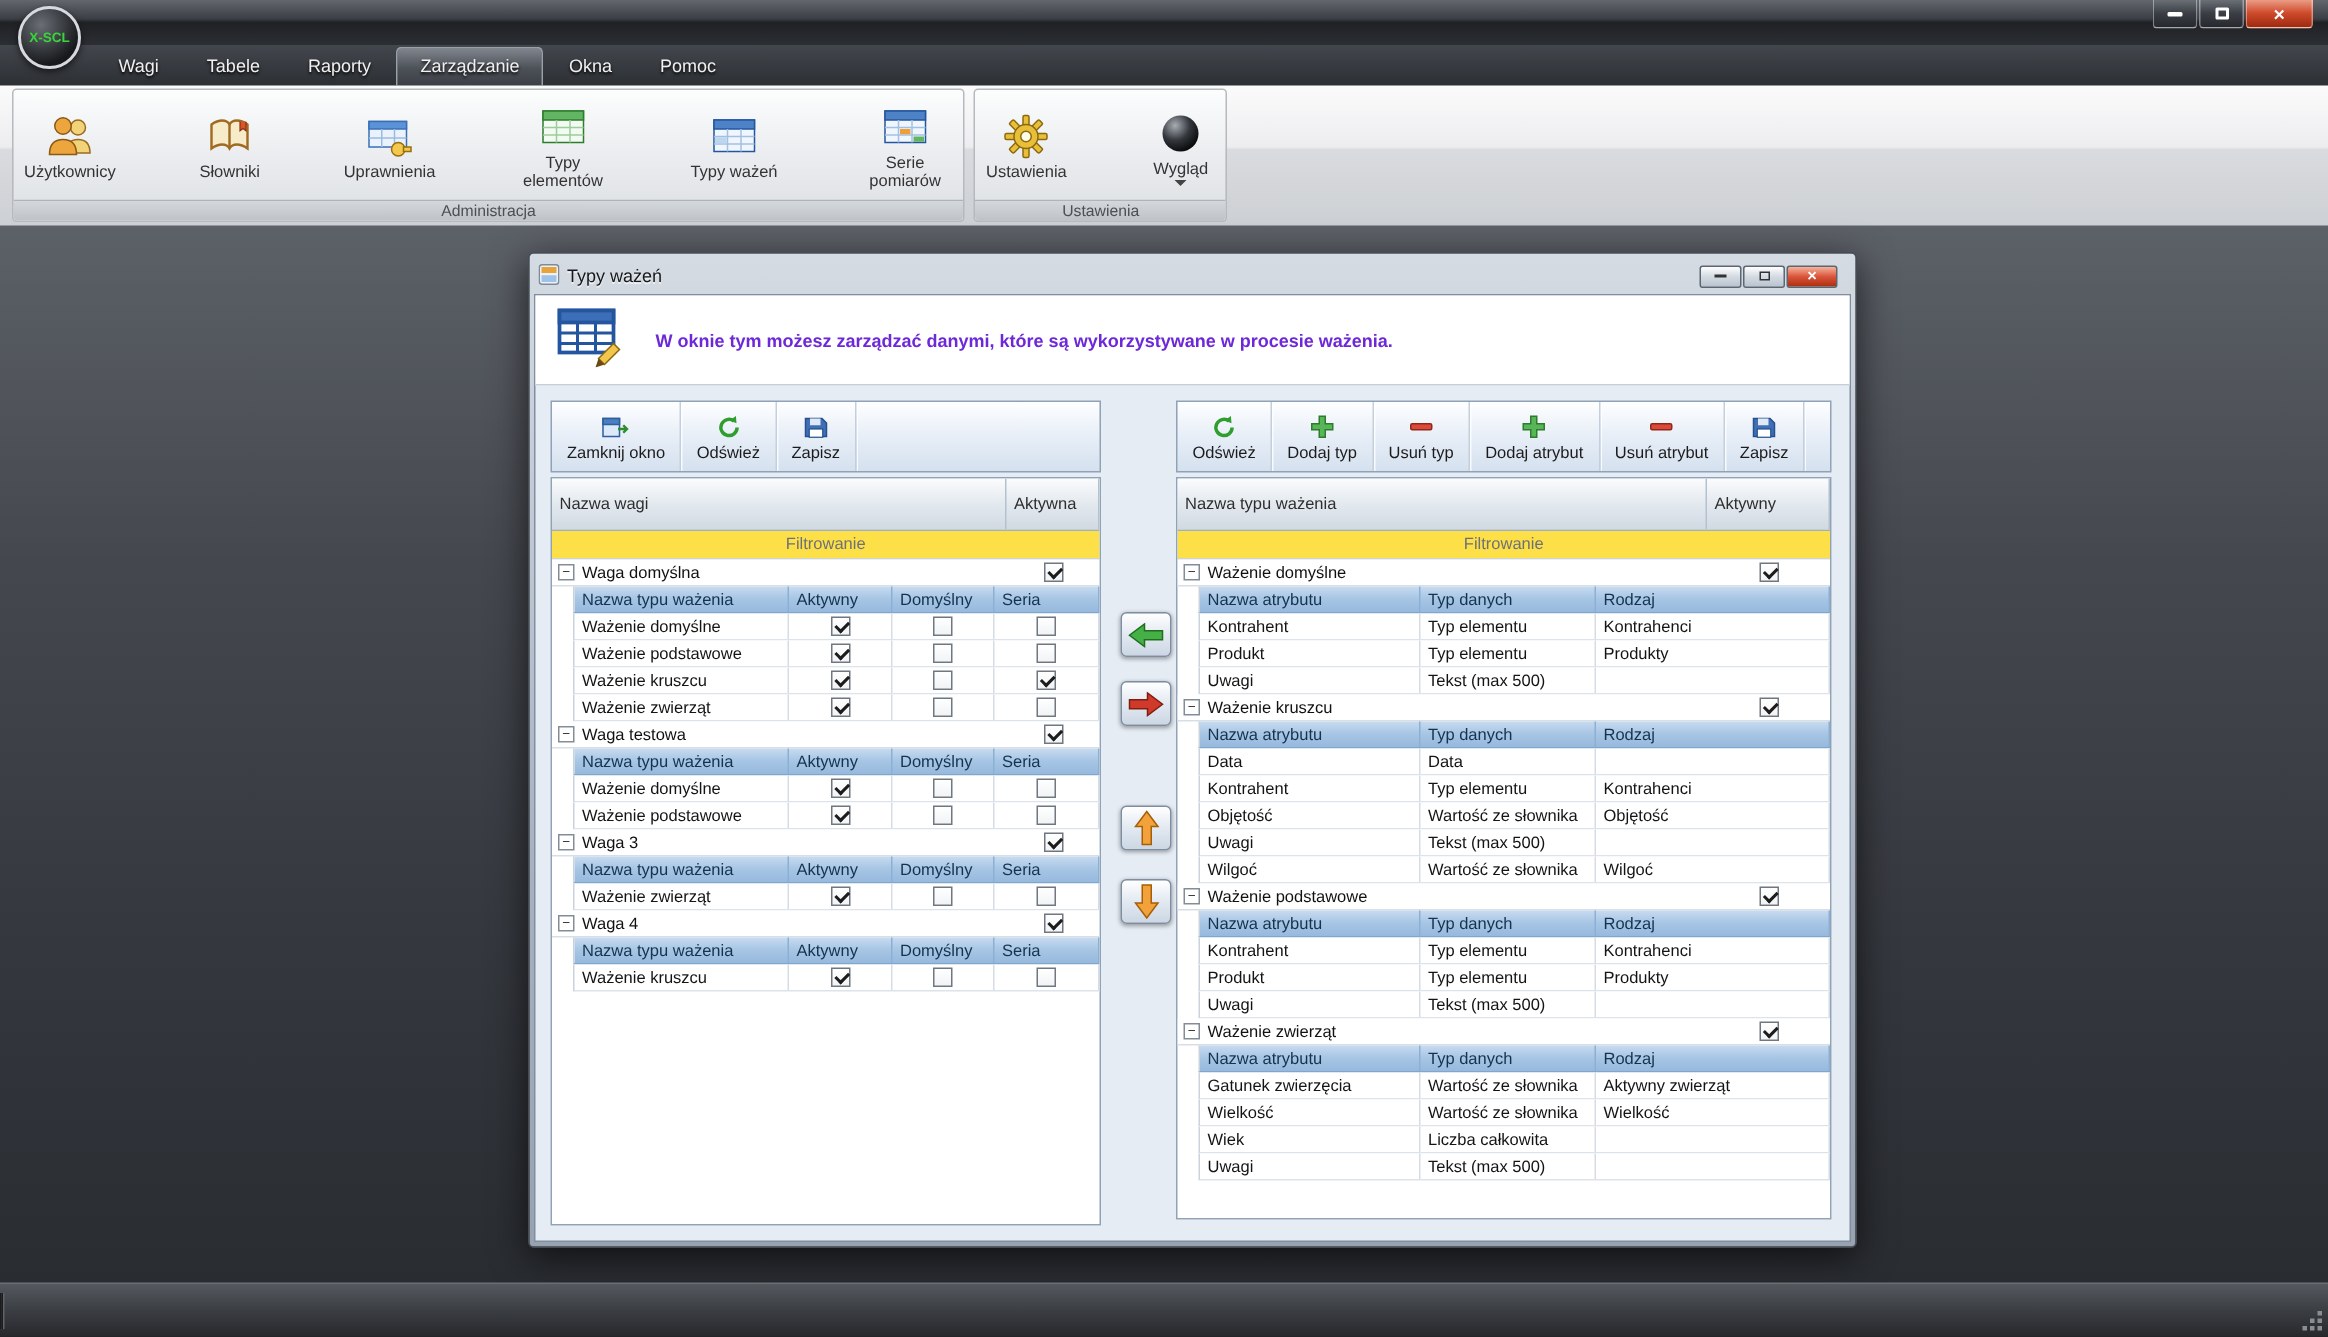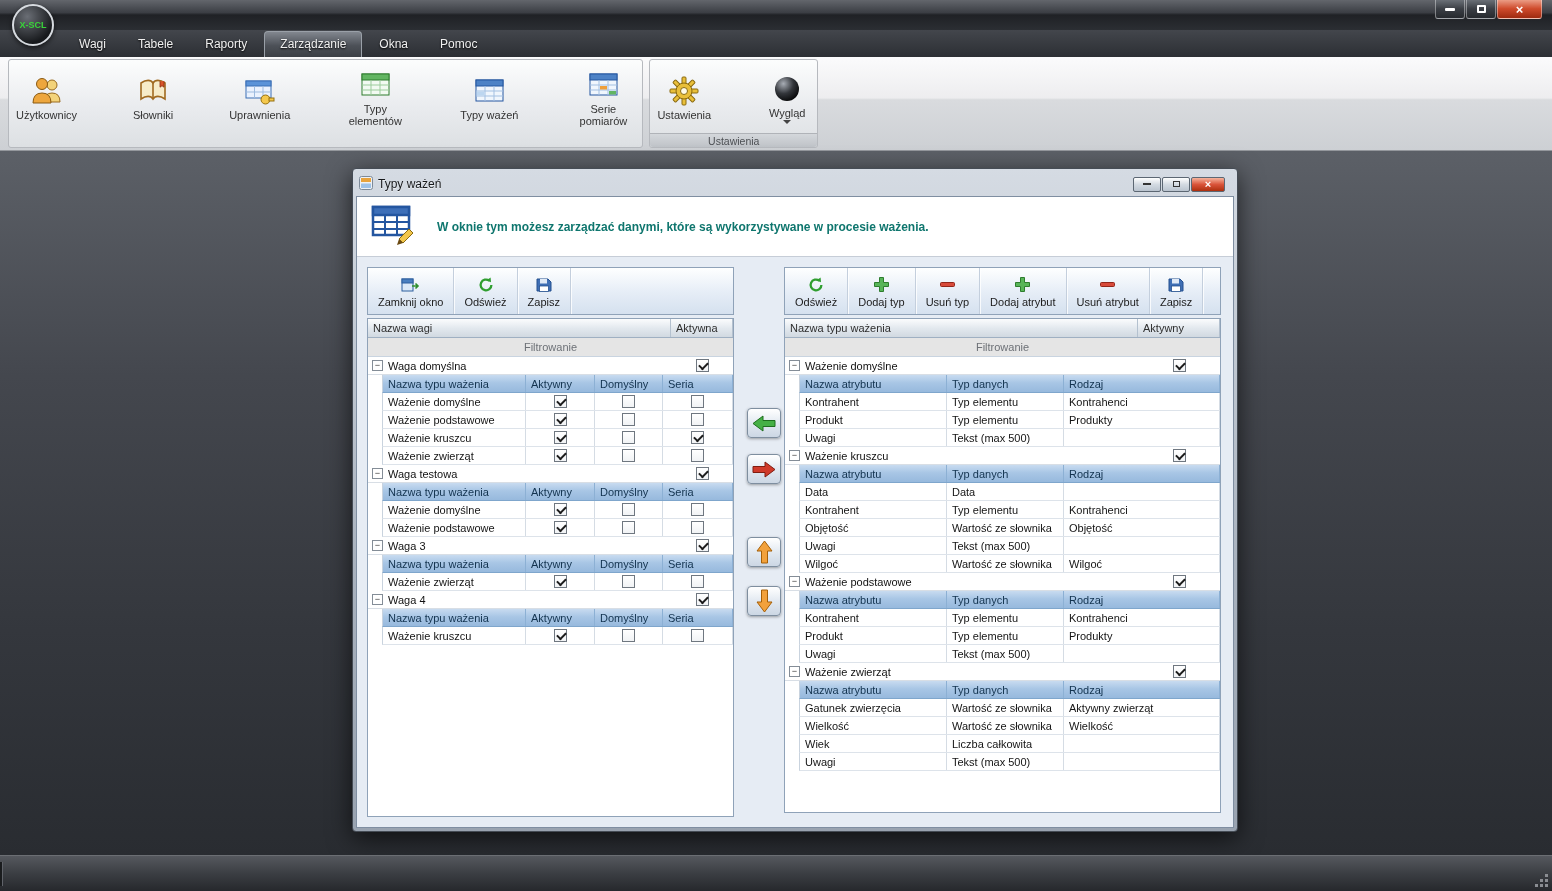--- a/index.html
+++ b/index.html
@@ -65,41 +65,41 @@
   .dbtn{width:28px;height:15px;border-radius:2px;border:1px solid #5c6773;
     background:linear-gradient(#fefefe,#d3dae2 50%,#bac4cf);display:flex;align-items:center;justify-content:center;}
   .dbtn.dclose{width:34px;background:linear-gradient(#f6b39c,#d9543a 50%,#ad2f0e);}
   .dg-min{width:8px;height:2px;background:#333;}
   .dg-max{width:7px;height:6px;border:1.5px solid #333;}
   .dg-close{color:#fff;font-weight:bold;font-size:11px;line-height:11px;}
   .dlg-body{position:absolute;top:27px;left:3px;right:3px;bottom:3px;background:#e6ecf4;
     border:1px solid #7f8ea1;}
   .dlg-header{height:60px;background:#fff;border-bottom:1px solid #c6cdd7;display:flex;align-items:center;
     padding:0 14px;gap:22px;}
-  .dlg-desc{font-weight:bold;font-size:12px;color:#0f766e;}
+  .dlg-desc{font-weight:bold;font-size:12px;color:#6d28d9;}
   .dlg-content{position:absolute;top:61px;left:0;right:0;bottom:0;}
 
   .panel{position:absolute;top:9px;display:flex;flex-direction:column;}
   #left-panel{left:10px;width:367px;bottom:10px;}
   #right-panel{right:12px;width:437px;bottom:14px;}
 
   .panel-toolbar{flex:0 0 auto;height:48px;border:1px solid #8fa2b8;margin-bottom:3px;
     background:linear-gradient(#feffff,#e7eef7 50%,#d5e1ef);display:flex;align-items:stretch;overflow:hidden;}
   .tbtn{display:flex;flex-direction:column;align-items:center;justify-content:center;
     padding:3px 10px;font-size:11px;color:#1c1c1c;border-right:1px solid #c4cfdd;
     box-shadow:1px 0 0 rgba(255,255,255,.8);white-space:nowrap;}
   .ticon{height:20px;display:flex;align-items:center;margin-bottom:1px;}
 
   .grid{flex:1 1 auto;border:1px solid #8fa2b8;background:#fff;overflow:hidden;
     display:flex;flex-direction:column;font-size:11px;}
-  .grid-header{flex:0 0 auto;display:flex;height:19px;
+  .grid-header{flex:0 0 auto;display:flex;height:35px;
     background:linear-gradient(#fbfcfd,#e2e8ee 52%,#d1d9e1);border-bottom:1px solid #9fb0c2;color:#2e2e2e;}
   .gh-cell{display:flex;align-items:center;padding-left:5px;border-right:1px solid #b4c1cf;height:100%;}
   .gh-name{flex:1;}
-  .filter-row{flex:0 0 auto;height:19px;background:#e5e5e5;border-bottom:1px solid #c9d4e0;
+  .filter-row{flex:0 0 auto;height:19px;background:#fde047;border-bottom:1px solid #c9d4e0;
     display:flex;align-items:center;justify-content:center;color:#6d7177;}
   .group-row{flex:0 0 auto;display:flex;align-items:center;height:18px;background:#fff;
     border-bottom:1px solid #d8dee5;color:#111;}
   .expander{flex:0 0 auto;width:11px;height:11px;margin:0 5px 0 4px;border:1px solid #848d97;background:#fff;
     font-size:9px;line-height:8px;text-align:center;color:#333;}
   .group-name{flex:1;overflow:hidden;white-space:nowrap;}
   .cbcol{display:flex;align-items:center;justify-content:center;}
   .sub-row{flex:0 0 auto;display:flex;height:18px;margin-left:14px;background:#fff;
     border-bottom:1px solid #dde3ea;border-left:1px solid #c9d3de;}
   .sub-header{background:linear-gradient(#c8dbf0,#a8c6e5 46%,#97b9dd);border-bottom:1px solid #7fa6cc;color:#13334f;}
@@ -240,20 +240,21 @@
                 <line x1="20" y1="10" x2="20" y2="25" stroke="#a3c0e2"></line>
                 <line x1="2" y1="15" x2="29" y2="15" stroke="#a3c0e2"></line>
                 <line x1="2" y1="20" x2="29" y2="20" stroke="#a3c0e2"></line>
                 <rect x="12" y="16" width="7" height="3.5" fill="#ef9f3a"></rect>
                 <rect x="21" y="21" width="7" height="3.5" fill="#62b562"></rect>
               </svg>
             </span>
             <div class="rlabel">Serie pomiarów</div>
           </div>
         </div>
+        <div class="rgroup-caption">Administracja</div>
       </div>
       <div class="rgroup">
         <div class="ritems">
           <div class="ritem">
             <span class="ricon" style="display: inline-flex; align-items: center;">
               <svg width="30" height="30" viewBox="0 0 30 30">
                 <g fill="#e9bf3a" stroke="#8a6a10">
                   <rect x="13" y="1" width="4" height="28" rx="1"></rect>
                   <rect x="1" y="13" width="28" height="4" rx="1"></rect>
                   <rect x="13" y="1" width="4" height="28" rx="1" transform="rotate(45 15 15)"></rect>

